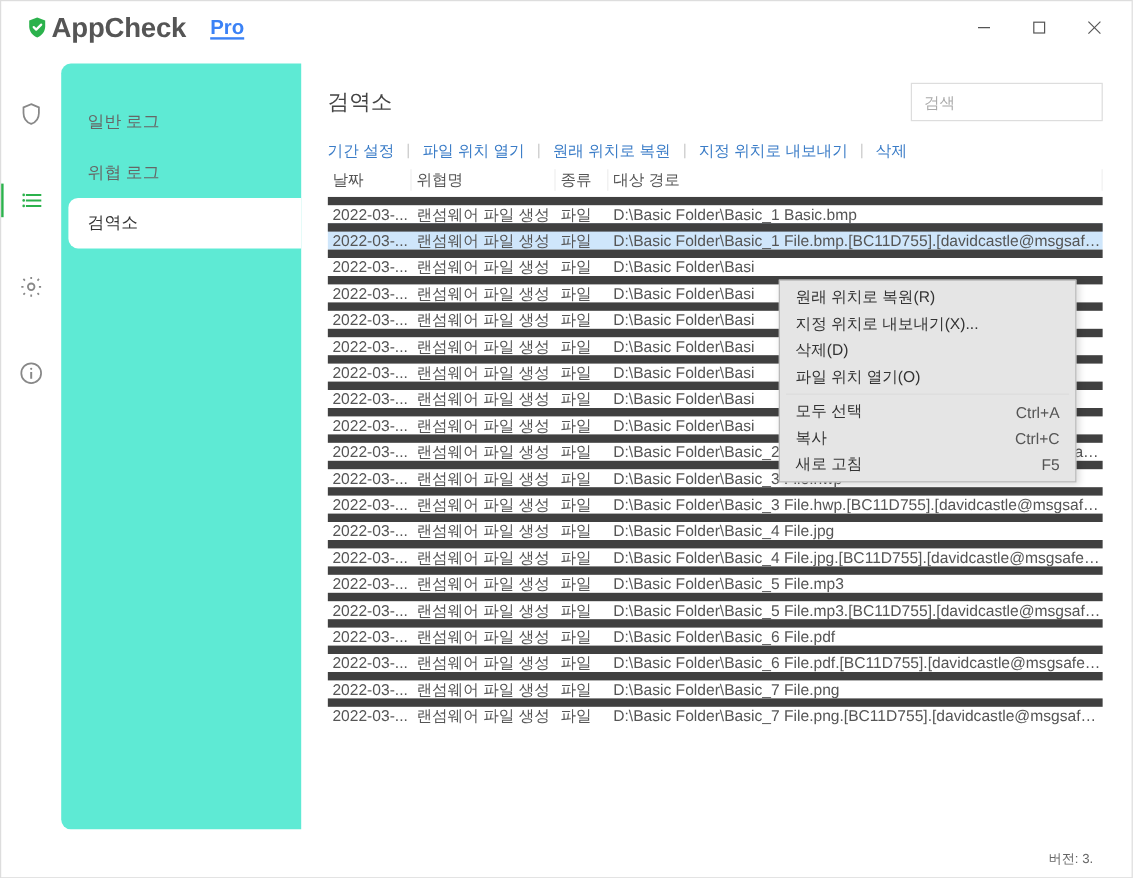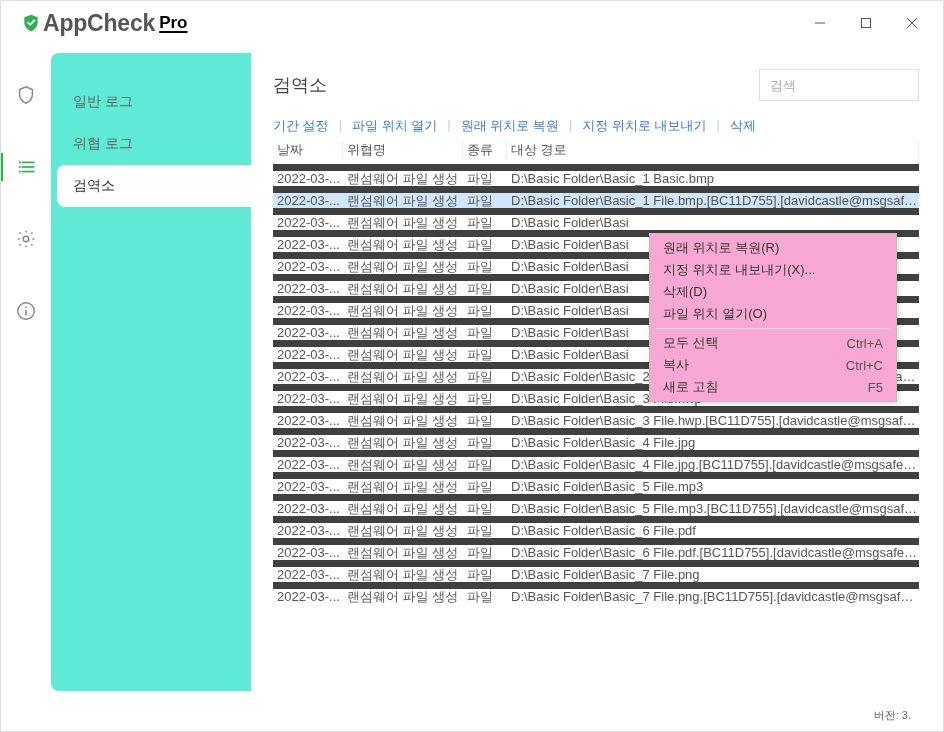--- a/index.html
+++ b/index.html
@@ -18,21 +18,21 @@
 
 .titlebar {
   height: 44px;
   display: flex;
   align-items: center;
   padding: 0 8px 0 20px;
 }
 .titlebar .logo { display: flex; align-items: center; gap: 2px; }
 .titlebar .logo-icon { width: 20px; height: 20px; }
 .titlebar .app-name { font-size: 23px; font-weight: bold; color: #555; letter-spacing: -0.2px; }
-.titlebar .app-pro { font-size: 17px; font-weight: bold; color: #000000; margin-left: 2px; text-decoration: underline; text-decoration-thickness: 2px; text-underline-offset: 3px;}
+.titlebar .app-pro { font-size: 17px; font-weight: bold; color: #3b82f6; margin-left: 18px; text-decoration: underline; text-decoration-thickness: 2px; text-underline-offset: 3px;}
 .titlebar .spacer { flex: 1; }
 .titlebar-btn { width: 46px; height: 32px; display: flex; align-items: center; justify-content: center; color: #666; }
 .titlebar-btn svg { width: 12px; height: 12px; }
 
 
 .main { display: flex; height: calc(100% - 44px - 32px); }
 
 
 .rail { width: 50px; display: flex; flex-direction: column; align-items: center; padding-top: 36px; gap: 44px; }
 .rail-item { width: 50px; height: 28px; display: flex; align-items: center; justify-content: center; color: #888; }
@@ -75,21 +75,21 @@
 
 .tbody::-webkit-scrollbar { width: 16px; height: 16px; }
 .tbody::-webkit-scrollbar-track { background: #f0f0f0; }
 .tbody::-webkit-scrollbar-thumb { background: #c0c0c0; border: 3px solid #f0f0f0; border-radius: 8px;}
 
 
 .context-menu {
   position: absolute;
   left: 648px; top: 232px;
   width: 248px;
-  background: #f9a8d4;
+  background: #e5e5e5;
   border: 1px solid #bbb;
   box-shadow: 2px 2px 6px rgba(0,0,0,0.15);
   padding: 3px;
   font-size: 13px;
   color: #333;
 }
 .cm-item { height: 22px; display: flex; align-items: center; padding: 0 10px; }
 .cm-item .label { flex: 1; }
 .cm-item .accel { color: #555; }
 .cm-sep { height: 1px; background: #ddd; margin: 3px 2px; }

